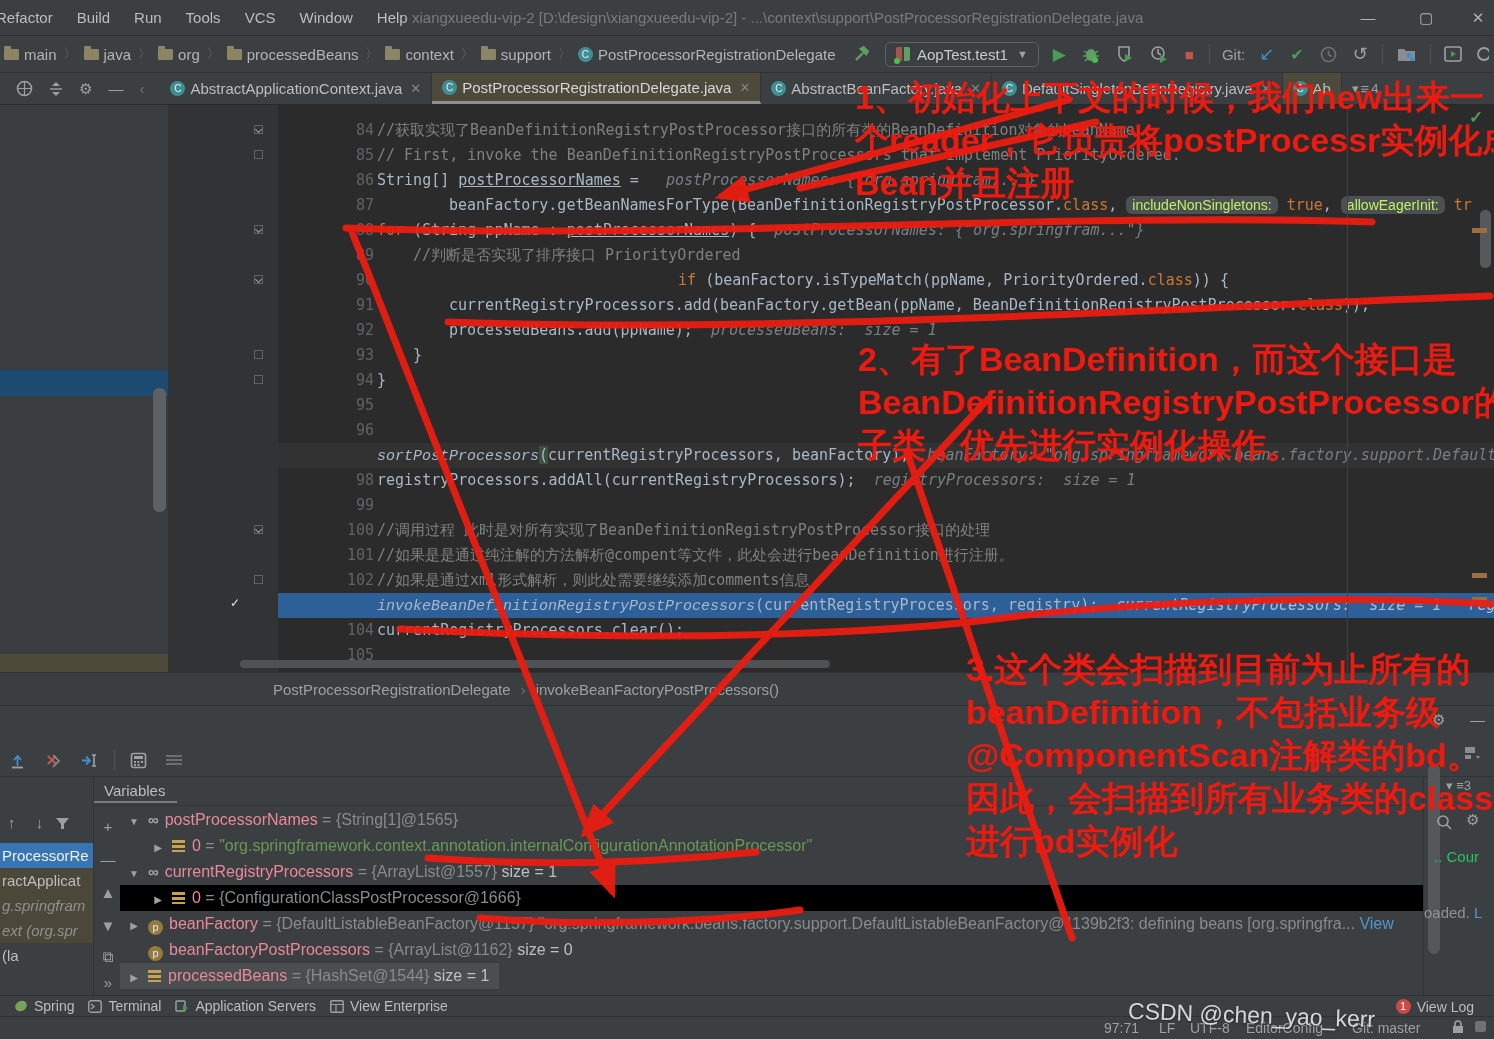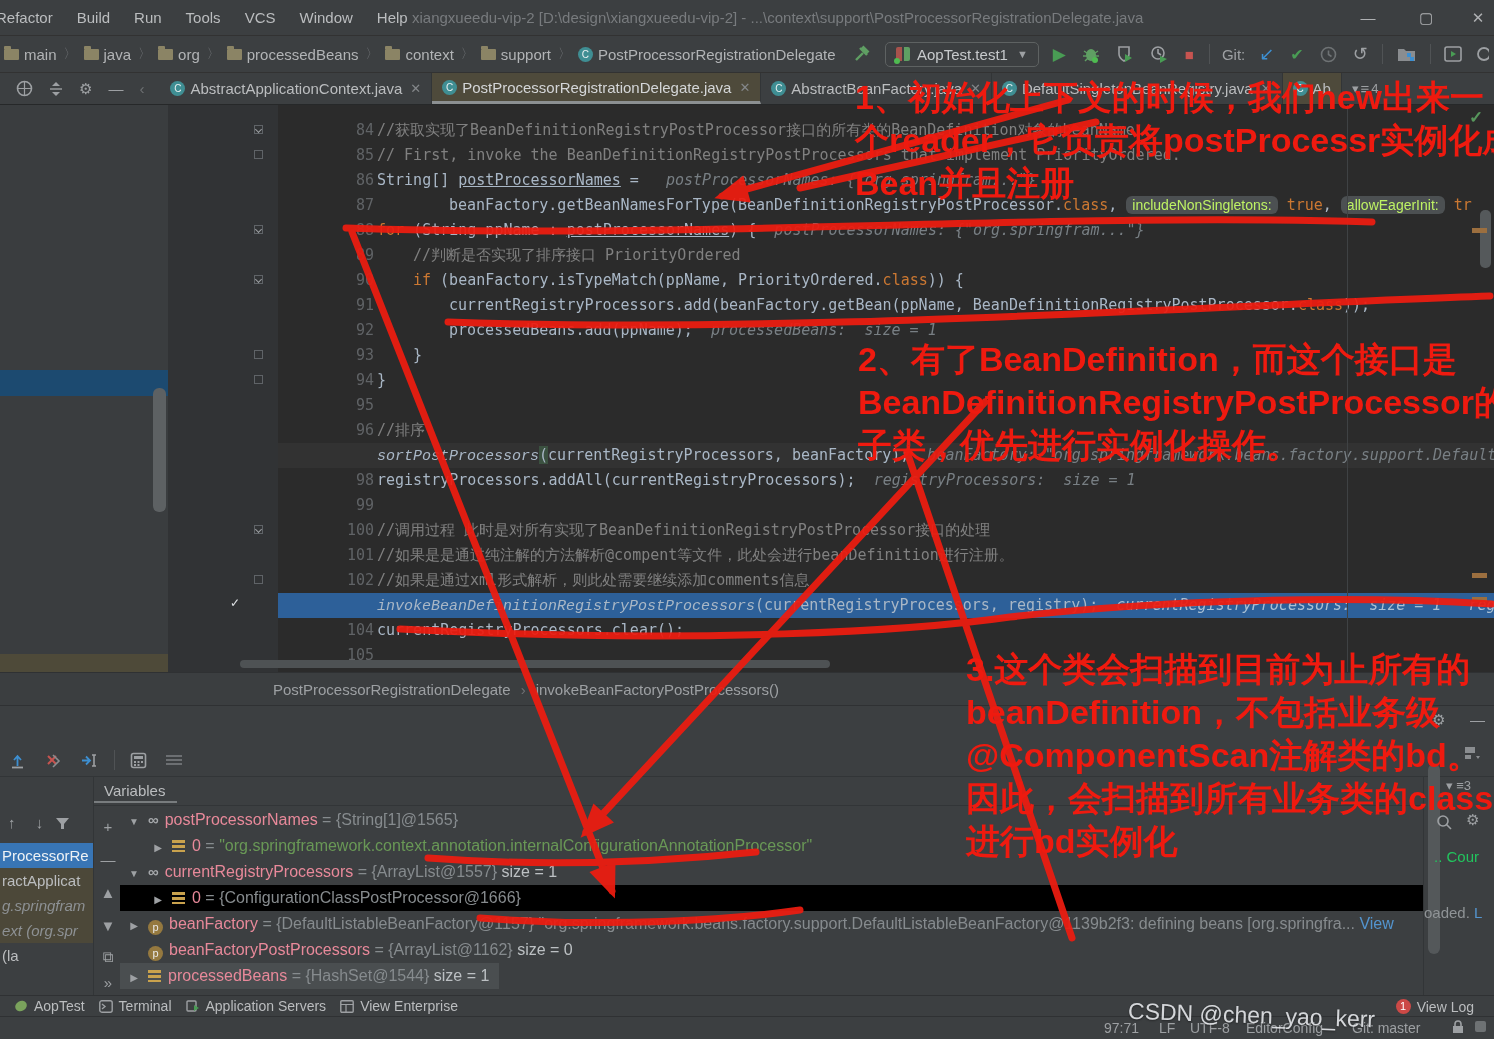--- a/index.html
+++ b/index.html
@@ -331,27 +331,26 @@
       <div class="lp-olive"></div>
     </div>
     <div class="gutter" id="gutter"><div class="gnum" style="top: 13px;">84</div><span class="gicon fold open" style="left: 86px; top: 20px;"></span><div class="gnum" style="top: 38px;">85</div><span class="gicon fold" style="left: 86px; top: 45px;"></span><div class="gnum" style="top: 63px;">86</div><div class="gnum" style="top: 88px;">87</div><div class="gnum" style="top: 113px;">88</div><span class="gicon fold open" style="left: 86px; top: 120px;"></span><div class="gnum" style="top: 138px;">89</div><div class="gnum" style="top: 163px;">90</div><span class="gicon fold open" style="left: 86px; top: 170px;"></span><div class="gnum" style="top: 188px;">91</div><div class="gnum" style="top: 213px;">92</div><div class="gnum" style="top: 238px;">93</div><span class="gicon fold" style="left: 86px; top: 245px;"></span><div class="gnum" style="top: 263px;">94</div><span class="gicon fold" style="left: 86px; top: 270px;"></span><div class="gnum" style="top: 288px;">95</div><div class="gnum" style="top: 313px;">96</div><div class="gnum cur" style="top: 338px;">97</div><div class="gnum" style="top: 363px;">98</div><div class="gnum" style="top: 388px;">99</div><div class="gnum" style="top: 413px;">100</div><span class="gicon fold open" style="left: 86px; top: 420px;"></span><div class="gnum" style="top: 438px;">101</div><div class="gnum" style="top: 463px;">102</div><span class="gicon fold" style="left: 86px; top: 470px;"></span><div class="gnum" style="top: 488px;">103</div><span class="gicon bp" style="left: 60px; top: 493px;"><span>✓</span></span><div class="gnum" style="top: 513px;">104</div><div class="gnum" style="top: 538px;">105</div></div>
     <div class="code" id="code">
         <div class="cline " style="top: 13px; padding-left: 99px;"><span class="tok-cm">//获取实现了BeanDefinitionRegistryPostProcessor接口的所有类的BeanDefinition对象的beanName</span></div>
         <div class="cline " style="top: 38px; padding-left: 99px;"><span class="tok-cm">// First, invoke the BeanDefinitionRegistryPostProcessors that implement PriorityOrdered.</span></div>
         <div class="cline " style="top: 63px; padding-left: 99px;"><span class="tok-def">String[] </span><span class="tok-un">postProcessorNames</span><span class="tok-def"> = </span><span class="tok-hint">  postProcessorNames: {"org.springfram..."}</span></div>
         <div class="cline " style="top: 88px; padding-left: 171px;"><span class="tok-def">beanFactory.getBeanNamesForType(BeanDefinitionRegistryPostProcessor.</span><span class="tok-kw">class</span><span class="tok-def">, </span><span class="tok-box">includeNonSingletons:</span><span class="tok-def"> </span><span class="tok-kw">true</span><span class="tok-def">, </span><span class="tok-box">allowEagerInit:</span><span class="tok-kw"> tr</span></div>
         <div class="cline " style="top: 113px; padding-left: 99px;"><span class="tok-kw">for</span><span class="tok-def"> (String ppName : </span><span class="tok-un">postProcessorNames</span><span class="tok-def">) { </span><span class="tok-hint"> postProcessorNames: {"org.springfram..."}</span></div>
         <div class="cline " style="top: 138px; padding-left: 135px;"><span class="tok-cm">//判断是否实现了排序接口 PriorityOrdered</span></div>
-        <div class="cline " style="top: 163px; padding-left: 135px;"><span class="tok-kw">if</span><span class="tok-def"> (beanFactory.isTypeMatch(ppName, PriorityOrdered.</span><span class="tok-kw">class</span><span class="tok-def">)) {</span></div>
+        <div class="cline " style="top: 163px; padding-left: 135px; text-align: center;"><span class="tok-kw">if</span><span class="tok-def"> (beanFactory.isTypeMatch(ppName, PriorityOrdered.</span><span class="tok-kw">class</span><span class="tok-def">)) {</span></div>
         <div class="cline " style="top: 188px; padding-left: 171px;"><span class="tok-def">currentRegistryProcessors.add(beanFactory.getBean(ppName, BeanDefinitionRegistryPostProcessor.</span><span class="tok-kw">class</span><span class="tok-def">));</span></div>
         <div class="cline " style="top: 213px; padding-left: 171px;"><span class="tok-def">processedBeans.add(ppName); </span><span class="tok-hint"> processedBeans:  size = 1</span></div>
         <div class="cline " style="top: 238px; padding-left: 135px;"><span class="tok-def">}</span></div>
         <div class="cline " style="top: 263px; padding-left: 99px;"><span class="tok-def">}</span></div>
         <div class="cline " style="top: 288px; padding-left: 99px;"></div>
-        <div class="cline " style="top: 313px; padding-left: 99px;"><span class="tok-cm">//排序</span></div>
         <div class="cline caret" style="top: 338px; padding-left: 99px;"><span class="tok-it">sortPostProcessors</span><span class="tok-brk">(</span><span class="tok-def">currentRegistryProcessors, beanFactory);</span><span class="tok-hint">  beanFactory: "org.springframework.beans.factory.support.Default</span></div>
         <div class="cline " style="top: 363px; padding-left: 99px;"><span class="tok-def">registryProcessors.addAll(currentRegistryProcessors); </span><span class="tok-hint"> registryProcessors:  size = 1</span></div>
         <div class="cline " style="top: 388px; padding-left: 99px;"></div>
         <div class="cline " style="top: 413px; padding-left: 99px;"><span class="tok-cm">//调用过程 此时是对所有实现了BeanDefinitionRegistryPostProcessor接口的处理</span></div>
         <div class="cline " style="top: 438px; padding-left: 99px;"><span class="tok-cm">//如果是是通过纯注解的方法解析@compent等文件，此处会进行beanDefinition进行注册。</span></div>
         <div class="cline " style="top: 463px; padding-left: 99px;"><span class="tok-cm">//如果是通过xml形式解析，则此处需要继续添加comments信息</span></div>
         <div class="cline exec" style="top: 488px; padding-left: 99px;"><span class="tok-it">invokeBeanDefinitionRegistryPostProcessors</span><span class="tok-def">(currentRegistryProcessors, registry); </span><span class="tok-hintx"> currentRegistryProcessors:  size = 1   reg</span></div>
         <div class="cline " style="top: 513px; padding-left: 99px;"><span class="tok-def">currentRegistryProcessors.clear();</span></div>
         <div class="cline " style="top: 538px; padding-left: 99px;"></div>
       </div>
@@ -477,21 +476,21 @@
     </div>
 
   <div class="toolbar-bottom">
     <div id="tw-items" style="display:flex;">
         <div class="tw-item">
           <span class="twic">
             <svg width="14" height="14">
               <ellipse cx="7" cy="7" rx="6" ry="5" transform="rotate(-30 7 7)" fill="#7aa25c"></ellipse>
             </svg>
           </span>
-          <span>AopTest</span>
+          <span>Spring</span>
         </div>
         <div class="tw-item">
           <span class="twic">
             <svg width="14" height="13">
               <rect x="0.8" y="0.8" width="12.4" height="11.4" rx="2" fill="none" stroke="#9da0a3" stroke-width="1.4"></rect>
               <path d="M3,4 L6,6.5 L3,9" stroke="#9da0a3" stroke-width="1.4" fill="none"></path>
             </svg>
           </span>
           <span>Terminal</span>
         </div>

